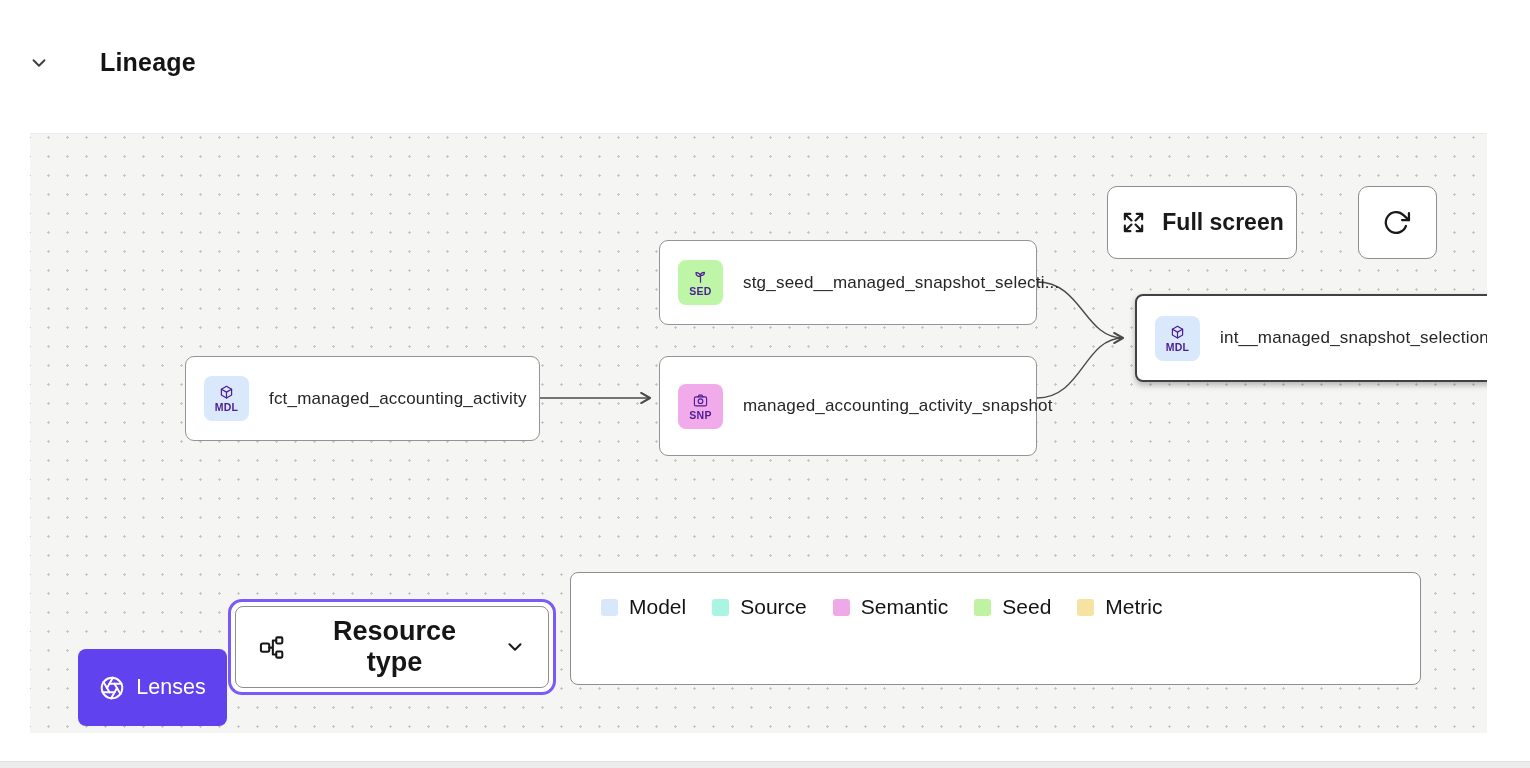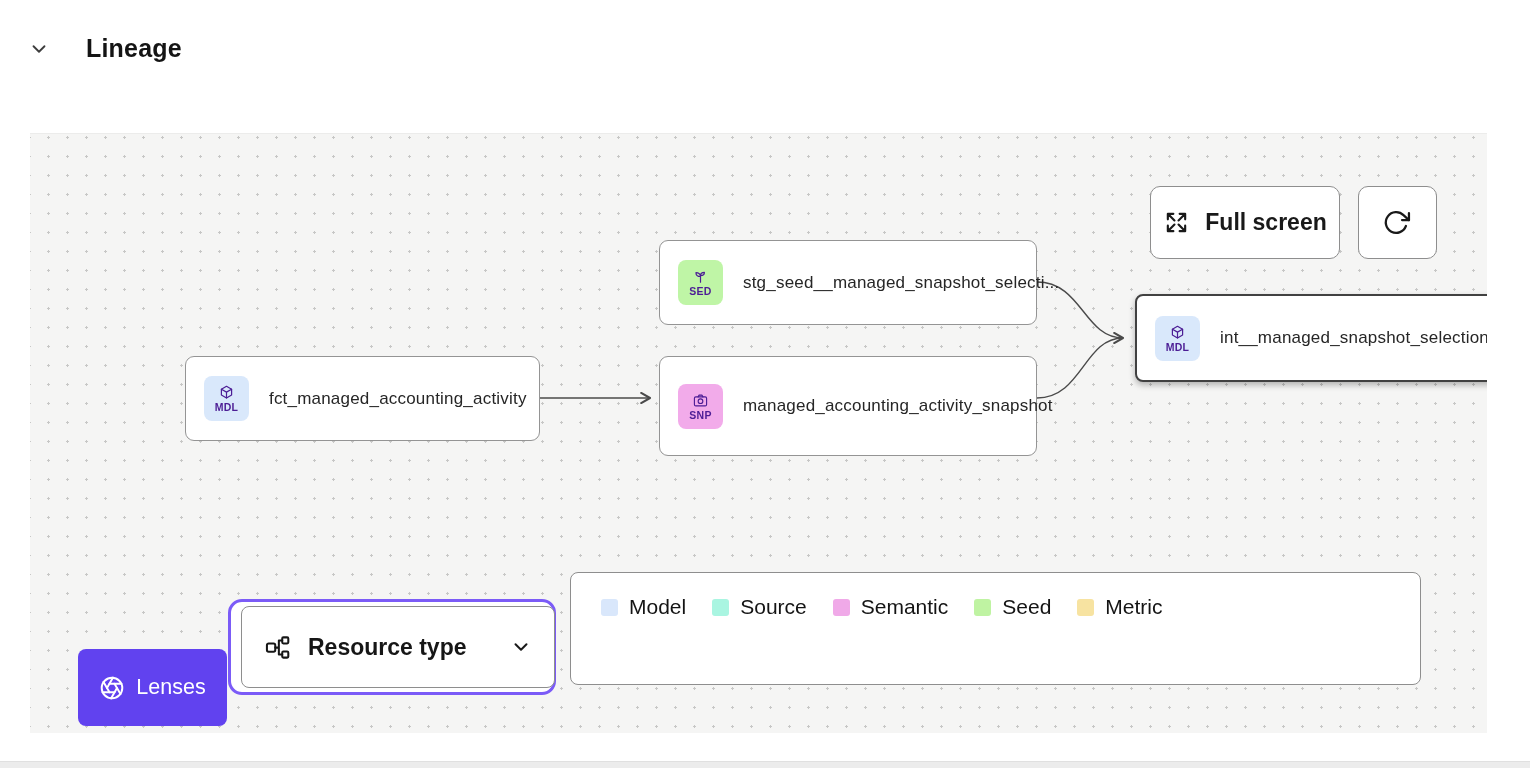--- a/index.html
+++ b/index.html
@@ -6,38 +6,38 @@
   html,body { margin:0; padding:0; }
   body {
     width:1530px; height:768px; position:relative; overflow:hidden;
     background:#ffffff; font-family:"Liberation Sans", sans-serif; color:#161616;
   }
   svg { display:block; }
 
   
   .section-header { position:absolute; left:28px; top:34px; display:flex; align-items:center; gap:36px; }
   .collapse-chev { width:22px; height:22px; color:#3d3d3d; cursor:pointer; }
-  .page-title { font-size:25px; font-weight:700; margin:0; color:#141414; letter-spacing:.2px; }
+  .page-title { font-size:25px; font-weight:700; margin:14px; color:#141414; letter-spacing:.2px; }
 
   
   .canvas {
     position:absolute; left:30px; top:133px; width:1457px; height:600px;
     background-color:#F5F5F4; overflow:hidden;
     background-image: radial-gradient(circle, #c7c7c6 1.1px, transparent 1.1px);
     background-size:19px 19px; background-position:9px 13px;
     border-top:1px solid #ececeb;
   }
   .edges { position:absolute; left:0; top:0; pointer-events:none; }
 
   
   .cbtn {
     position:absolute; display:flex; align-items:center; justify-content:center;
     background:#fff; border:1.5px solid #8e8e8e; border-radius:10px; cursor:pointer;
   }
-  .fullscreen-btn { left:1077px; top:52px; width:190px; height:73px; gap:15px; font-size:23px; font-weight:600; color:#191919;margin-left:43px; }
+  .fullscreen-btn { left:1077px; top:52px; width:190px; height:73px; gap:15px; font-size:23px; font-weight:600; color:#191919; }
   .refresh-btn { left:1328px; top:52px; width:79px; height:73px; color:#191919; }
 
   
   .node {
     position:absolute; background:#fff; border:1.5px solid #949494; border-radius:9px;
     display:flex; align-items:center; padding:0 18px; gap:20px; cursor:pointer;
   }
   .node-label { font-size:17px; color:#262626; letter-spacing:.2px; white-space:nowrap; }
   .badge {
     width:45px; height:45px; border-radius:8px; flex:0 0 auto;
@@ -69,21 +69,21 @@
     display:flex; align-items:center; justify-content:center; gap:11px;
     color:#fff; font-size:21.5px; cursor:pointer; border:none;margin-top:40px;
   }
   .rt-ring {
     position:absolute; left:198px; top:465px; width:328px; height:96px;
     border:3px solid #7B5BF7; border-radius:14px; background:#fff; padding:4px;
   }
   .rt-btn {
     width:100%; height:100%; background:#fff; border:1.5px solid #8e8e8e; border-radius:8px;
     display:flex; align-items:center; padding:0 22px; gap:17px;
-    font-size:23px; font-weight:700; color:#161616; cursor:pointer;margin-left:6px;
+    font-size:27px; font-weight:700; color:#161616; cursor:pointer;
   }
   .rt-chev { margin-left:auto; color:#1a1a1a; }
 
   .bottom-strip { position:absolute; left:0; top:761px; width:1530px; height:7px;
                   background:#ececec; border-top:1px solid #e0e0e0; }
 </style>
 </head>
 <body>
 
 <div class="section-header">

